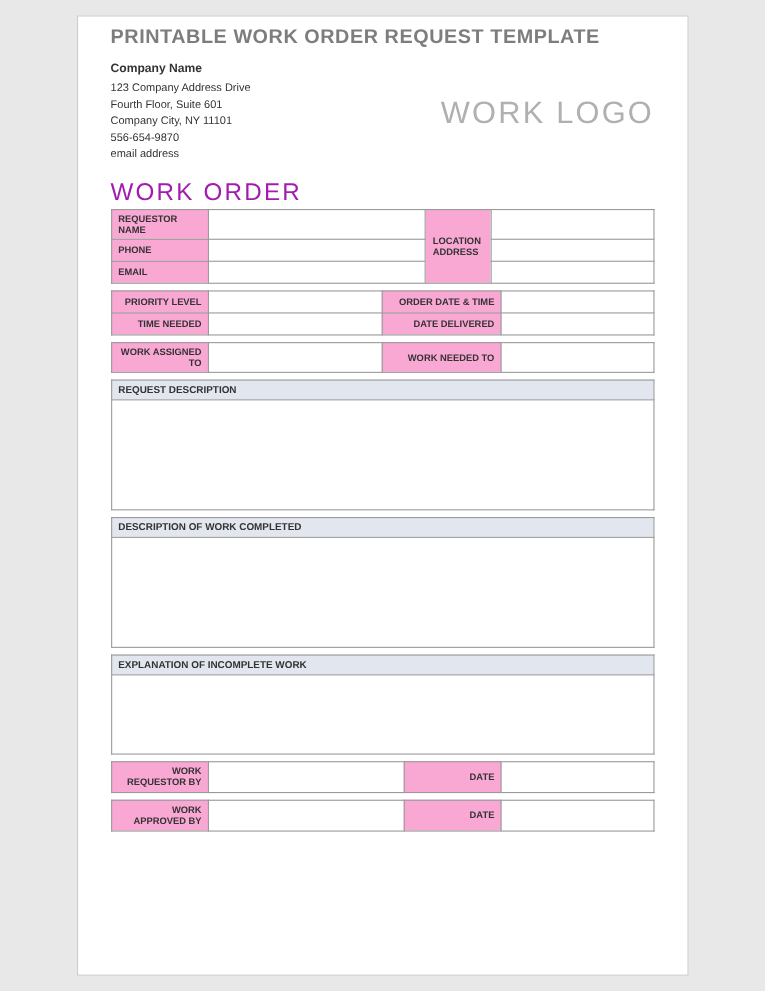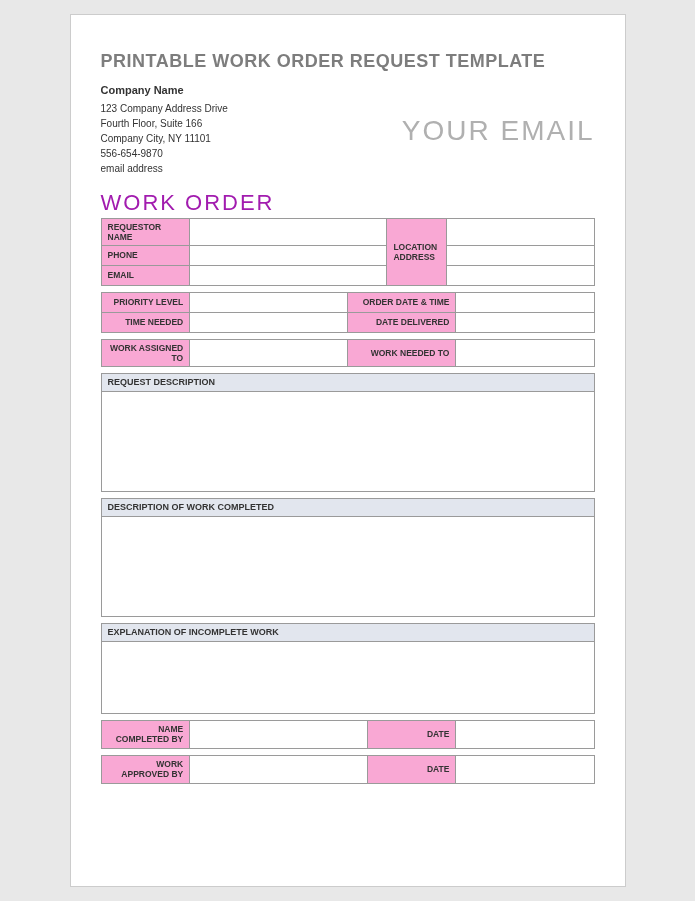--- a/index.html
+++ b/index.html
@@ -9,21 +9,21 @@
     background: #e8e8e8;
     font-family: Arial, Helvetica, sans-serif;
     font-size: 10px;
     color: #333;
   }
   .page {
     width: 556px;
     height: 873px;
     background: #fff;
     border: 1px solid #ccc;
-    padding: 36px 30px;
+    padding: 8px 30px;
     margin: 0 auto;
   }
   .title {
     font-size: 18px;
     font-weight: 700;
     color: #7d7d7d;
     letter-spacing: 0.5px;
     margin-bottom: 10px;
   }
   .header {
@@ -88,26 +88,26 @@
 <body>
 
 <div class="page">
 
   <div class="title">PRINTABLE WORK ORDER REQUEST TEMPLATE</div>
 
   <div class="header">
     <div class="company">
       <div class="company-name">Company Name</div>
       <div>123 Company Address Drive</div>
-      <div>Fourth Floor, Suite 166</div>
+      <div>Fourth Floor, Suite 601</div>
       <div>Company City, NY  11101</div>
       <div>556-654-9870</div>
       <div>email address</div>
     </div>
-    <div class="logo">YOUR EMAIL</div>
+    <div class="logo">WORK LOGO</div>
   </div>
 
   <div class="work-order-heading">WORK ORDER</div>
 
   <table>
     <colgroup>
         <col style="width:18%">
         <col style="width:40%">
         <col style="width:12%">
         <col style="width:30%">
@@ -207,21 +207,21 @@
 
   <table>
     <colgroup>
         <col style="width:18%">
         <col style="width:36%">
         <col style="width:18%">
         <col style="width:28%">
       </colgroup>
     <tbody>
         <tr>
-      <td class="label labelR" style="height:28px">NAME COMPLETED BY</td>
+      <td class="label labelR" style="height:28px">WORK REQUESTOR BY</td>
       <td class="input"></td>
       <td class="label labelR">DATE</td>
       <td class="input"></td>
     </tr>
   </tbody>
     </table>
 
   <table>
     <colgroup>
         <col style="width:18%">

